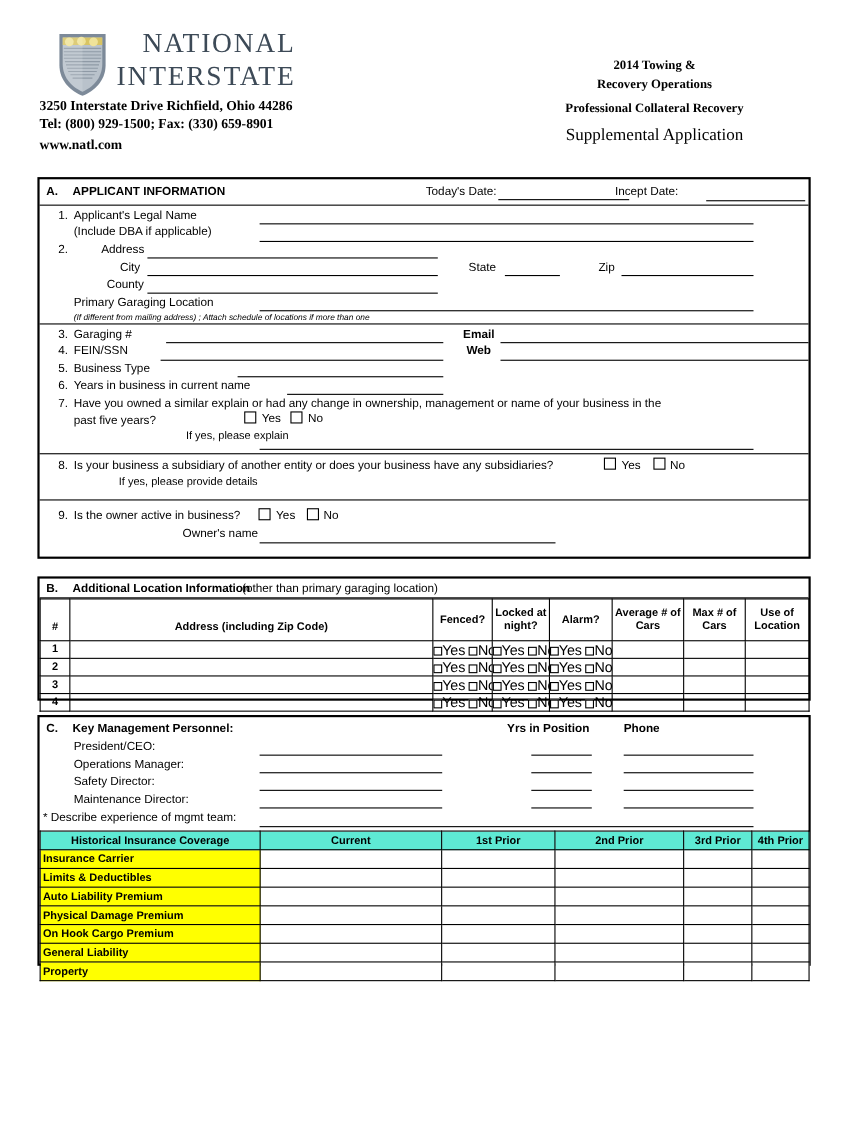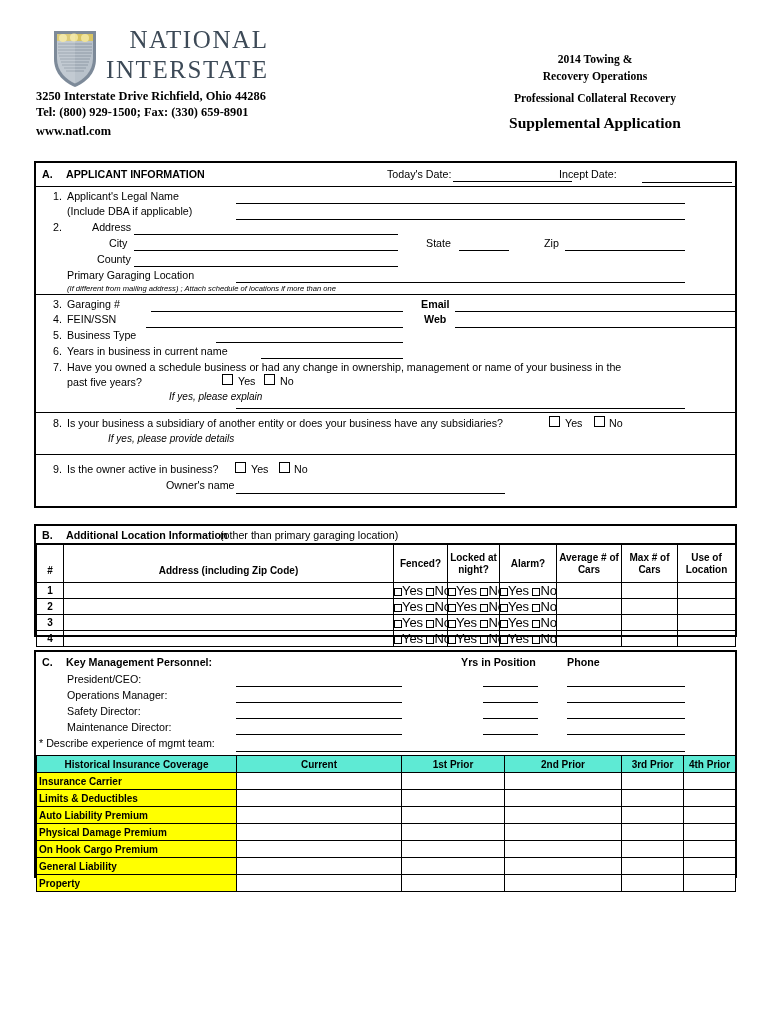--- a/index.html
+++ b/index.html
@@ -34,30 +34,30 @@
   .site {
     position:absolute; left:36px; top:124px;
     font-family: "Liberation Serif", serif;
     font-weight:bold; font-size:12.4px; white-space:nowrap;
   }
 
   .hdr-right { position:absolute; left:440px; top:52px; width:310px; text-align:center;
     font-family:"Liberation Serif", serif; }
   .hdr-r1 { font-weight:bold; font-size:11.6px; line-height:16.5px; }
   .hdr-r2 { font-weight:bold; font-size:11.6px; margin-top:7px; }
-  .hdr-r3 { font-weight:bold; font-size:15.5px; margin-top:9px; }
+  .hdr-r3 { font-weight:normal; font-size:15.5px; margin-top:9px; }
 
   
   .box { position:absolute; border:2px solid #000; background:#fff; }
 
   .sec-letter { font-weight:bold; font-size:11px; }
   .sec-title { font-weight:bold; font-size:11px; }
 
   .lbl { font-size:10.7px; white-space:nowrap; }
-  .lbl-i { font-size:10px; font-style:italic; white-space:nowrap; }
+  .lbl-i { font-size:10px; white-space:nowrap; }
   .lbl-tiny { font-size:7.6px; font-style:italic; white-space:nowrap; }
 
   .rule { position:absolute; border-bottom:1.4px solid #000; height:0; }
   .abs { position:absolute; }
 
   .cb { display:inline-block; width:11px; height:11px; border:1.4px solid #000;
         background:#fff; vertical-align:-1px; }
   .cbsm { display:inline-block; width:8px; height:8px; border:1.2px solid #000;
         background:#fff; vertical-align:-1px; }
 
@@ -183,21 +183,21 @@
 
     <div class="abs lbl" style="left:17px; top:166px;">5.</div>
     <div class="abs lbl" style="left:31px; top:166px;">Business Type</div>
     <div class="rule" style="left:180px; top:179px; width:187px;"></div>
 
     <div class="abs lbl" style="left:17px; top:182px;">6.</div>
     <div class="abs lbl" style="left:31px; top:182px;">Years in business in current name</div>
     <div class="rule" style="left:225px; top:195px; width:142px;"></div>
 
     <div class="abs lbl" style="left:17px; top:198px;">7.</div>
-    <div class="abs lbl" style="left:31px; top:198px;">Have you owned a schedule business or had any change in ownership, management or name of your business in the</div>
+    <div class="abs lbl" style="left:31px; top:198px;">Have you owned a similar explain or had any change in ownership, management or name of your business in the</div>
     <div class="abs lbl" style="left:31px; top:213px;">past five years?</div>
     <span class="abs cb" style="left:186px; top:211px;"></span>
     <div class="abs lbl" style="left:202px; top:212px;">Yes</div>
     <span class="abs cb" style="left:228px; top:211px;"></span>
     <div class="abs lbl" style="left:244px; top:212px;">No</div>
     <div class="abs lbl-i" style="left:133px; top:228px;">If yes, please explain</div>
     <div class="rule" style="left:200px; top:245px; width:449px;"></div>
 
     <div class="a-sep" style="top:249px; width:699px;"></div>
 

